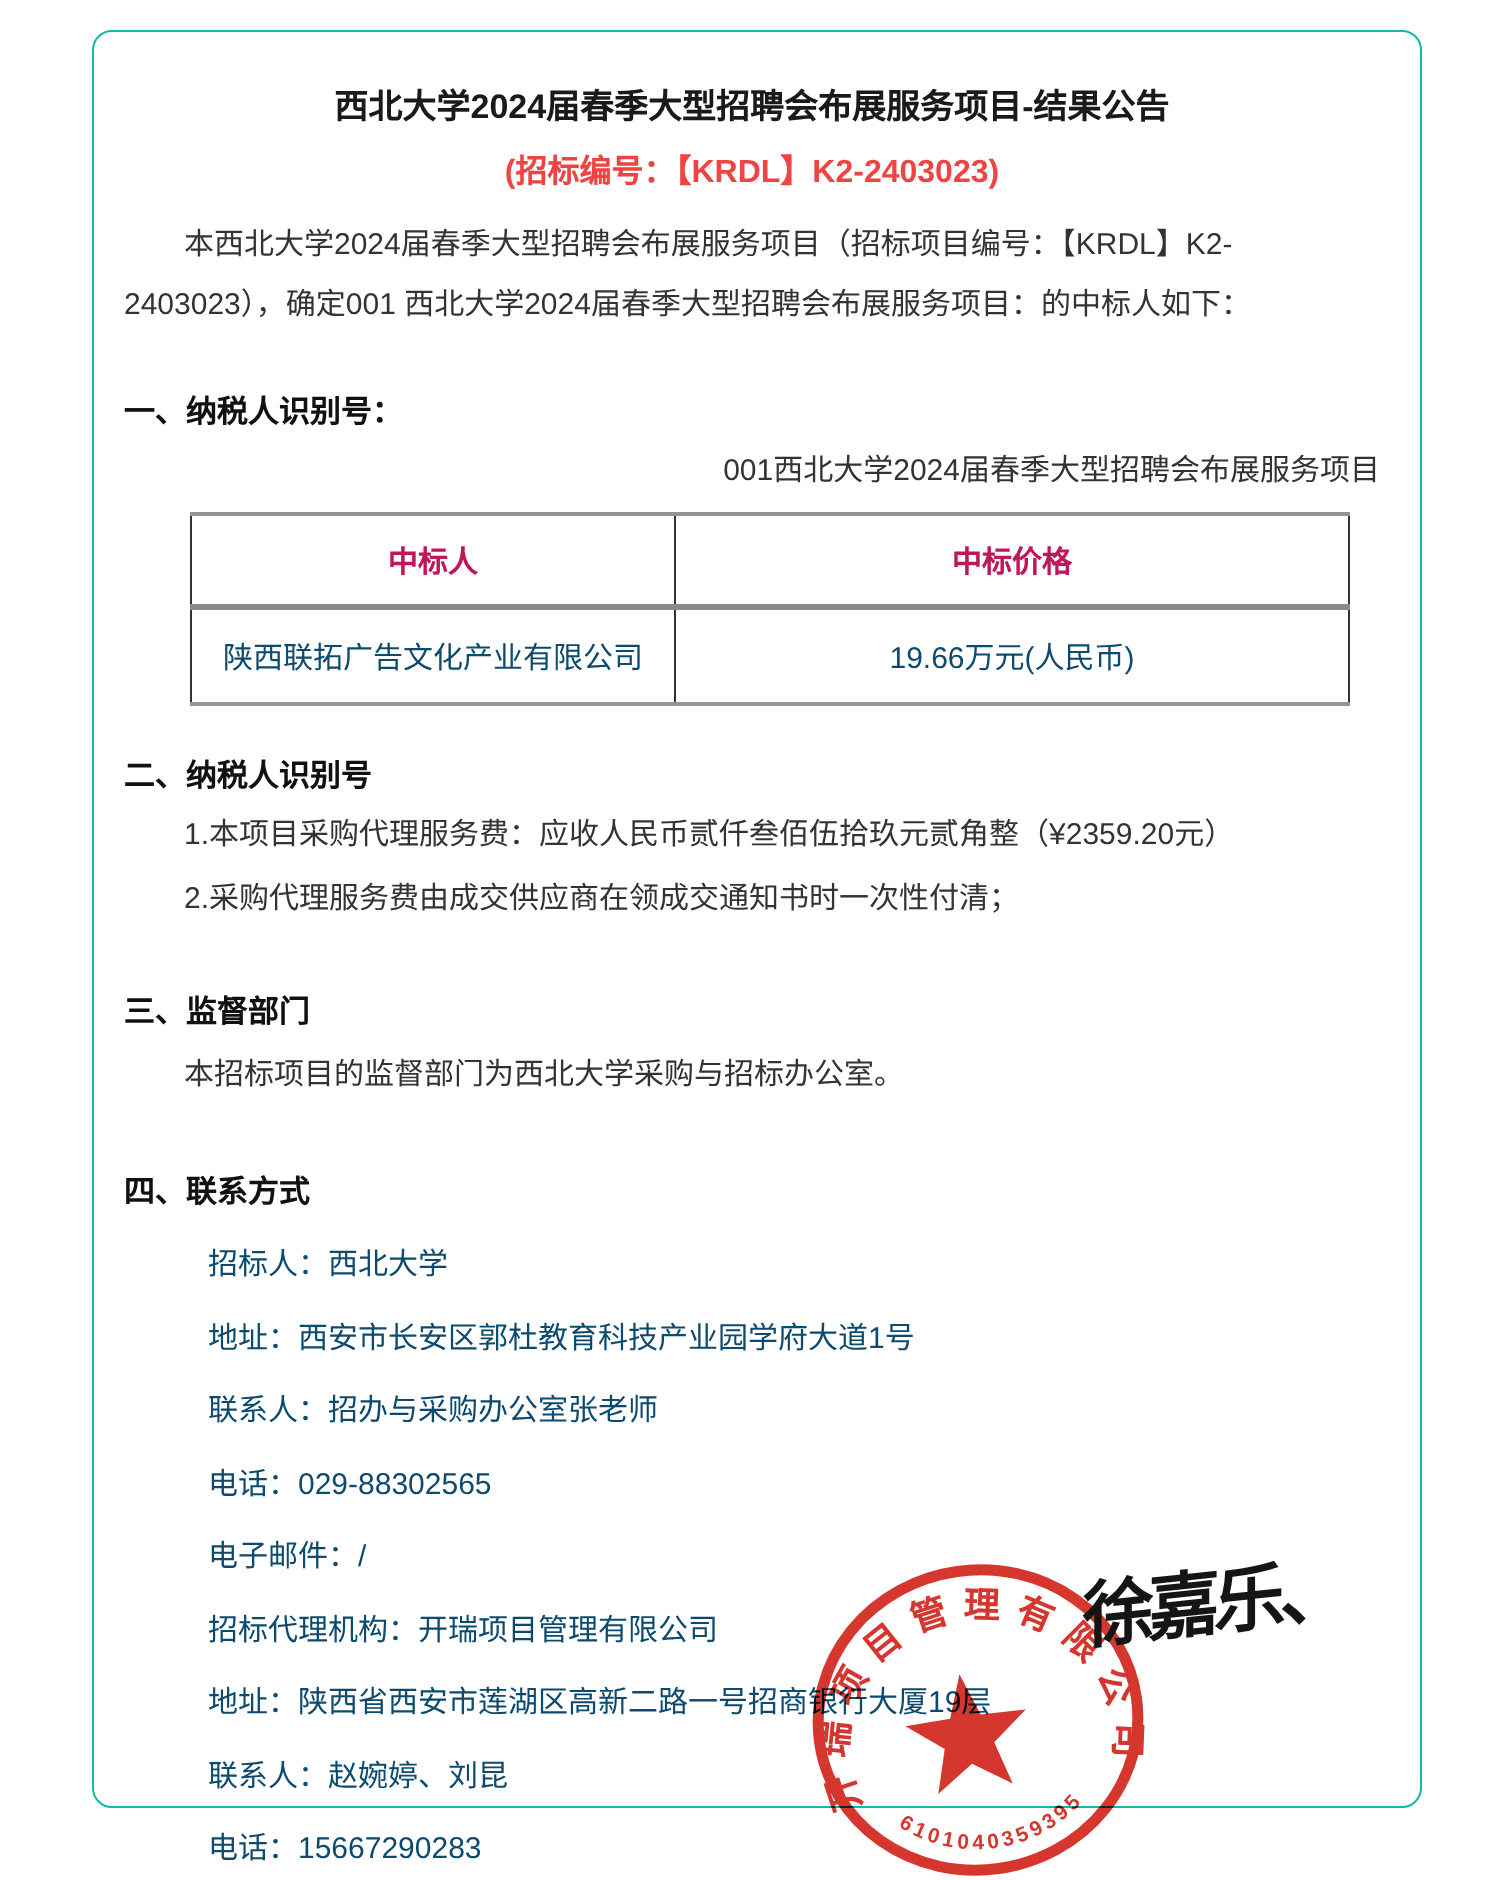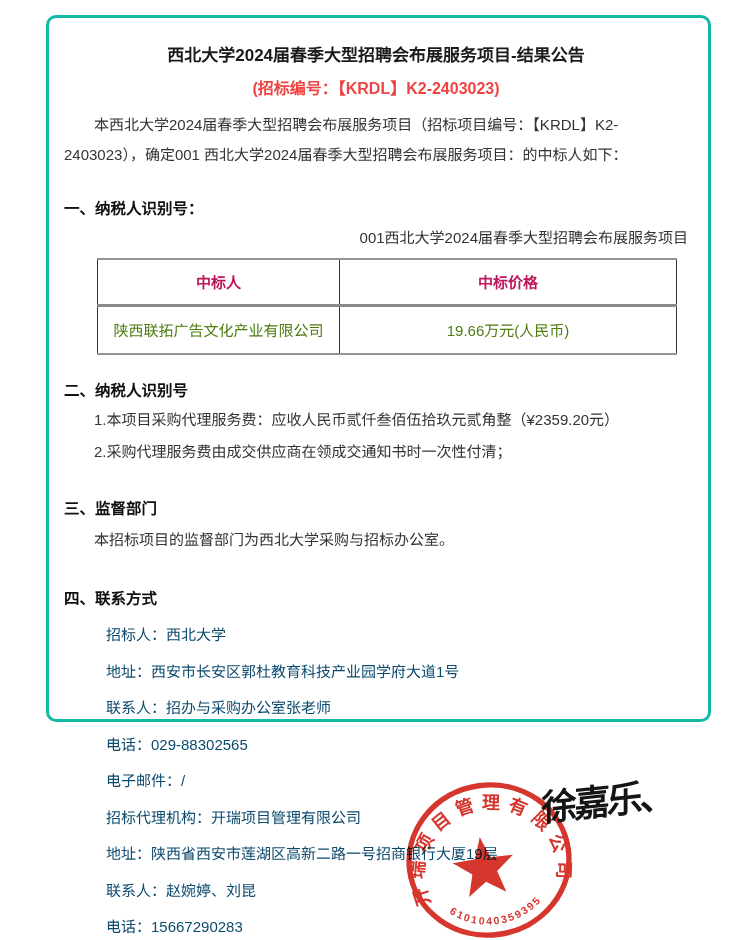--- a/index.html
+++ b/index.html
@@ -2,22 +2,22 @@
 <html lang="zh-CN"><head>
 <meta charset="utf-8">
 <style>
   html,body{margin:0;padding:0;}
   body{
     width:754px;height:940px;background:#ffffff;overflow:hidden;position:relative;
     font-family:"Liberation Sans", sans-serif;
     -webkit-font-smoothing:antialiased;
   }
   .card{
-    position:absolute;left:46px;top:15px;width:665px;height:707px;
-    background:#fff;border:3px solid #14b8a6;border-radius:10px;
+    position:absolute;left:46px;top:15px;width:665px;height:889px;
+    background:#fff;border:1px solid #14b8a6;border-radius:10px;
     box-sizing:border-box;padding:14px 20px 0 15px;
   }
   .doc-title{
     margin:12px 0 0;text-align:center;font-size:17px;font-weight:bold;color:#1a1a1a;line-height:24px;
   }
   .doc-subtitle{
     margin-top:9px;text-align:center;font-size:16px;font-weight:bold;color:#ef4444;line-height:24px;
   }
   .para{
     margin:0;font-size:15px;color:#333;line-height:30px;text-indent:2em;
@@ -30,21 +30,21 @@
   .sec-other .sec-heading{margin-top:24px;}
   .sec-supervision .sec-heading{margin-top:30px;}
   .sec-contact .sec-heading{margin-top:32px;}
   .sub-line{margin-top:4px;line-height:26px;text-align:right;}
   table.winner-table{
     border-collapse:collapse;width:579px;margin:7px 0 0 33px;table-layout:fixed;
     background:#fff;
   }
   table.winner-table th, table.winner-table td{
     border-left:1px solid #333;border-right:1px solid #333;
-    text-align:center;font-size:15px;color:#4d7c0f;padding:0;
+    text-align:center;font-size:15px;color:#0c4a6e;padding:0;
   }
   table.winner-table thead tr{
     border-top:2px solid #949494;border-bottom:3px solid #8a8a8a;height:46px;
   }
   table.winner-table tbody tr{
     border-bottom:2px solid #949494;height:49px;
   }
   table.winner-table th{font-weight:bold;color:#be185d;font-family:Liberation Mono, monospace;}
   table.winner-table col.c1{width:242px;}
   table.winner-table col.c2{width:337px;}

